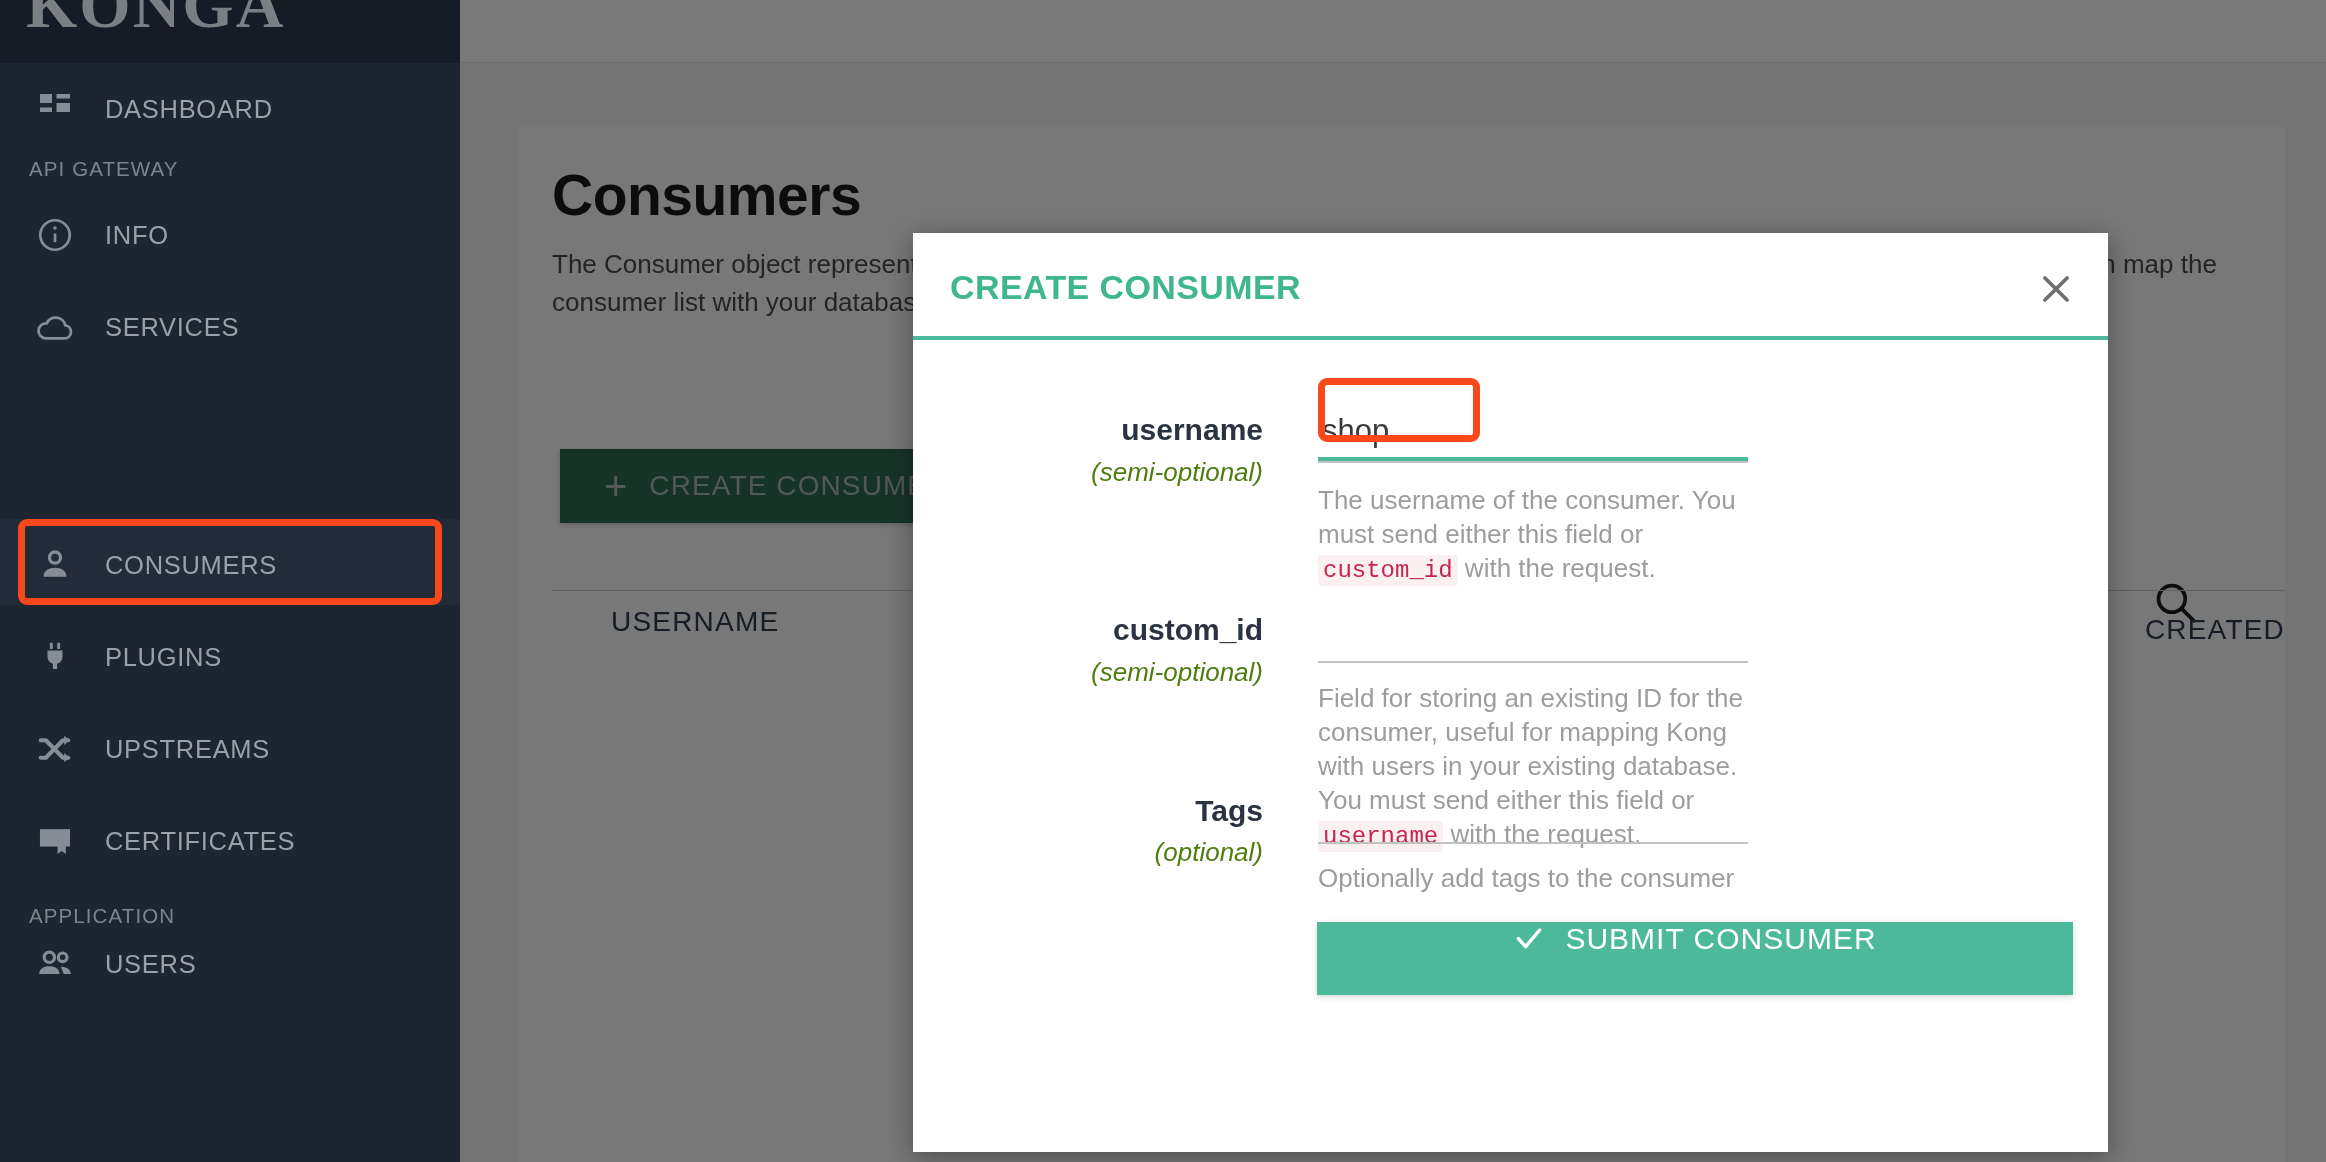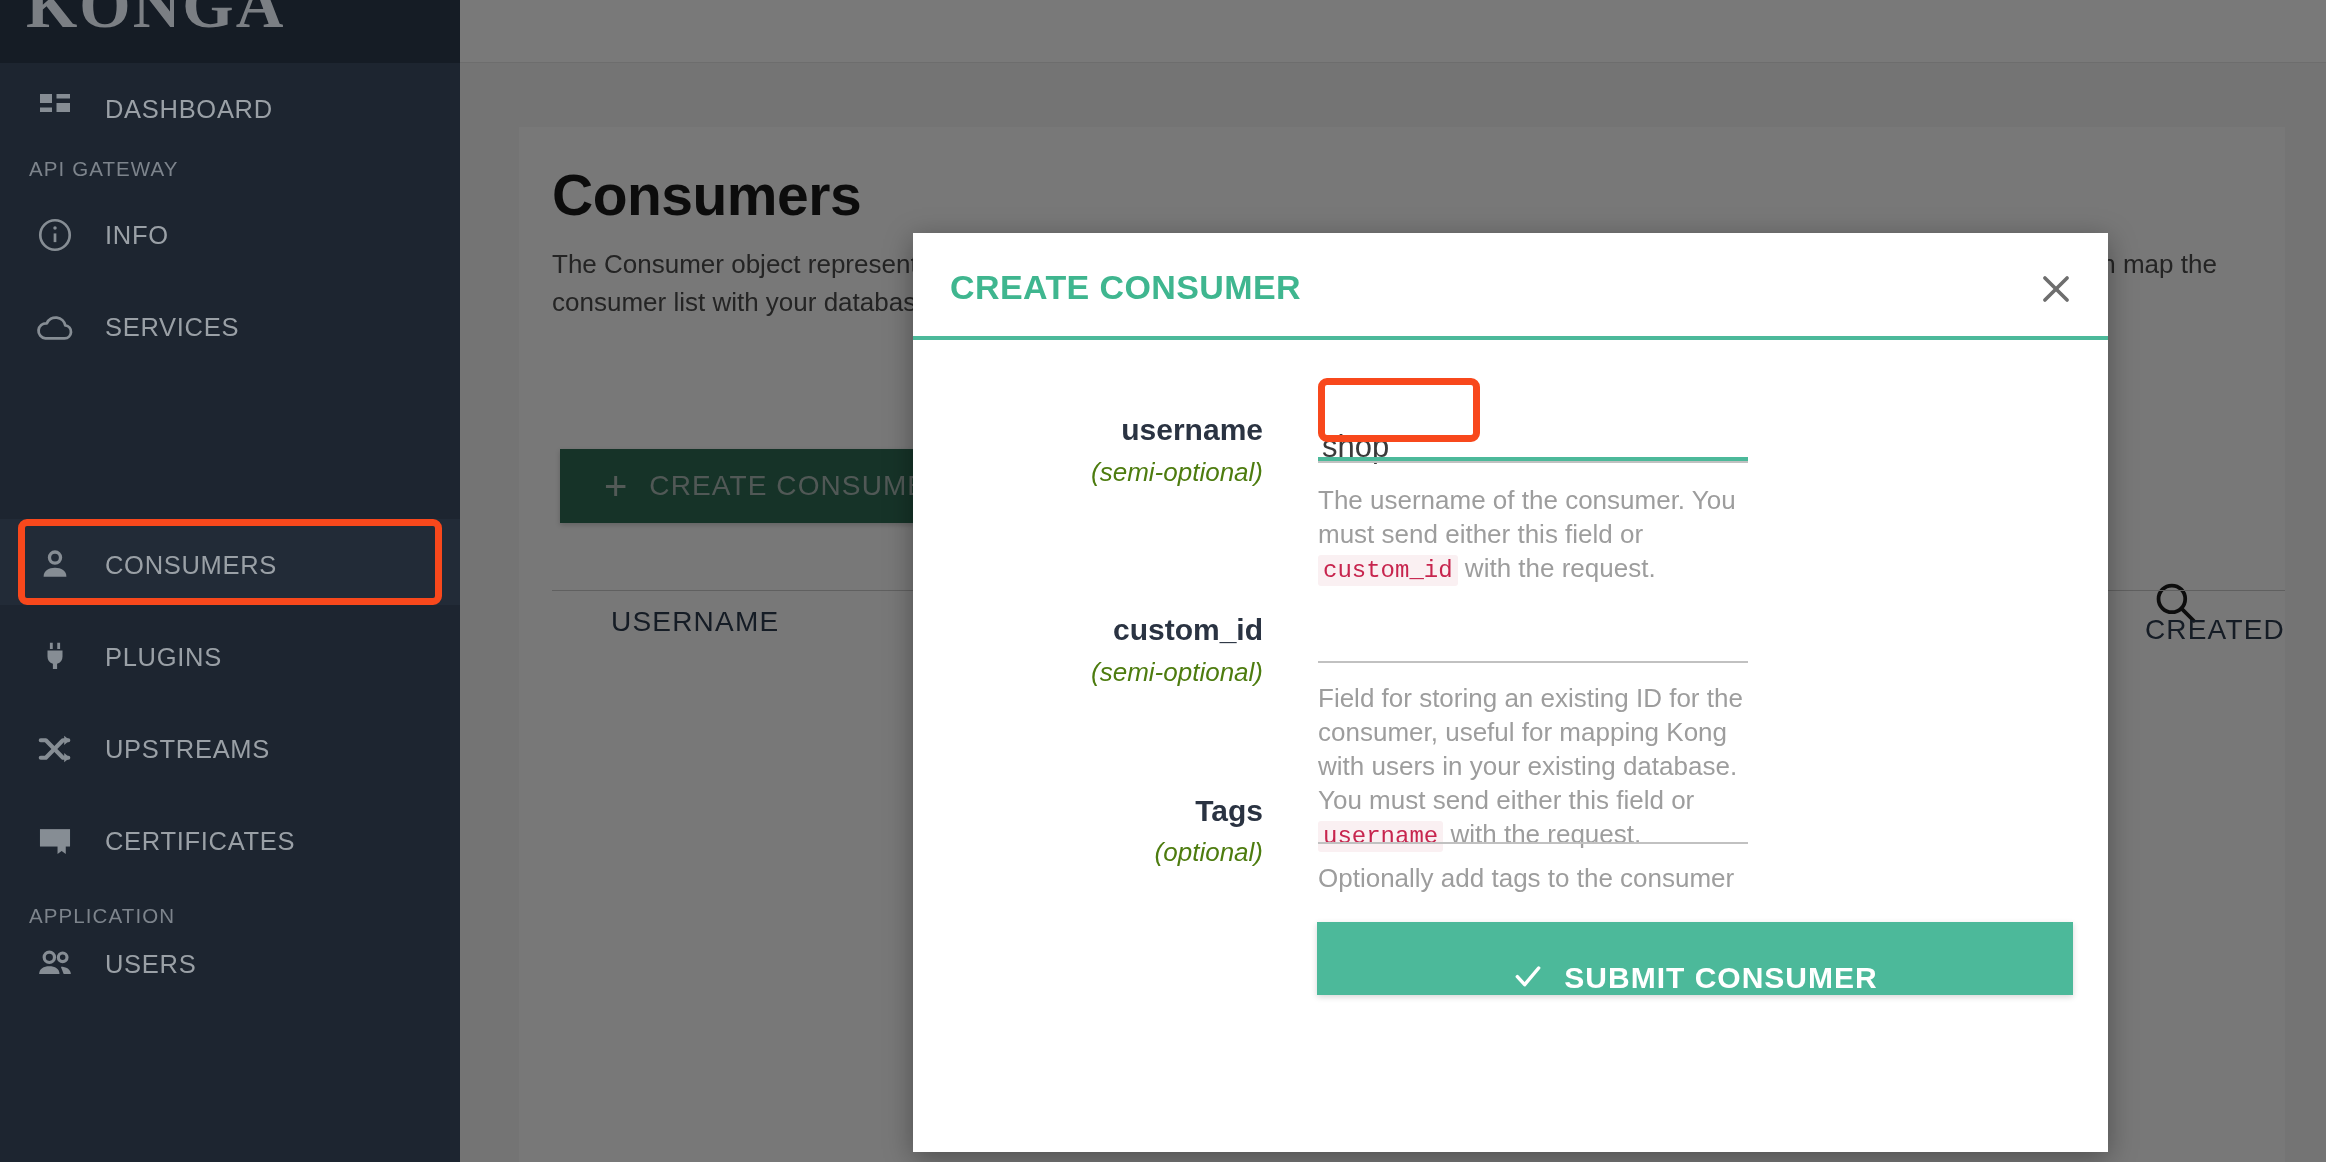--- a/index.html
+++ b/index.html
@@ -205,21 +205,20 @@
   .field-input-wrap { position: absolute; }
   .field-input {
     width: 100%;
     border: none;
     outline: none;
     background: transparent;
     font-family: "Liberation Sans", sans-serif;
     font-size: 31px;
     color: #3a3a3a;
     padding: 0 0 6px 4px;
-    margin-top: 16px;
   }
   .field-input::placeholder { color: #9b9b9b; }
   .underline-gray {
     position: absolute; left: 0; bottom: 0;
     width: 100%; height: 2px;
     background: #c1c1c1;
   }
   .underline-green {
     position: absolute; left: 0; bottom: 2px;
     width: 100%; height: 4px;
@@ -247,25 +246,24 @@
     border-radius: 9px;
     pointer-events: none;
     z-index: 40;
   }
   #submit-btn {
     position: absolute;
     left: 404px; top: 689px;
     width: 756px; height: 73px;
     background: #4cb99a;
     border: none;
-    display: flex; align-items: flex-end; justify-content: center;
+    display: flex; align-items: flex-start; justify-content: center;
     gap: 20px;
     cursor: pointer;
     box-shadow: 0 2px 6px rgba(0,0,0,0.16);
-    font-weight: bold;
   }
   #submit-btn .lbl {
     font-size: 30px;
     letter-spacing: 1px;
     color: #ffffff;
     font-family: "Liberation Sans", sans-serif;
     white-space: nowrap;
   }
 </style>
 </head>

